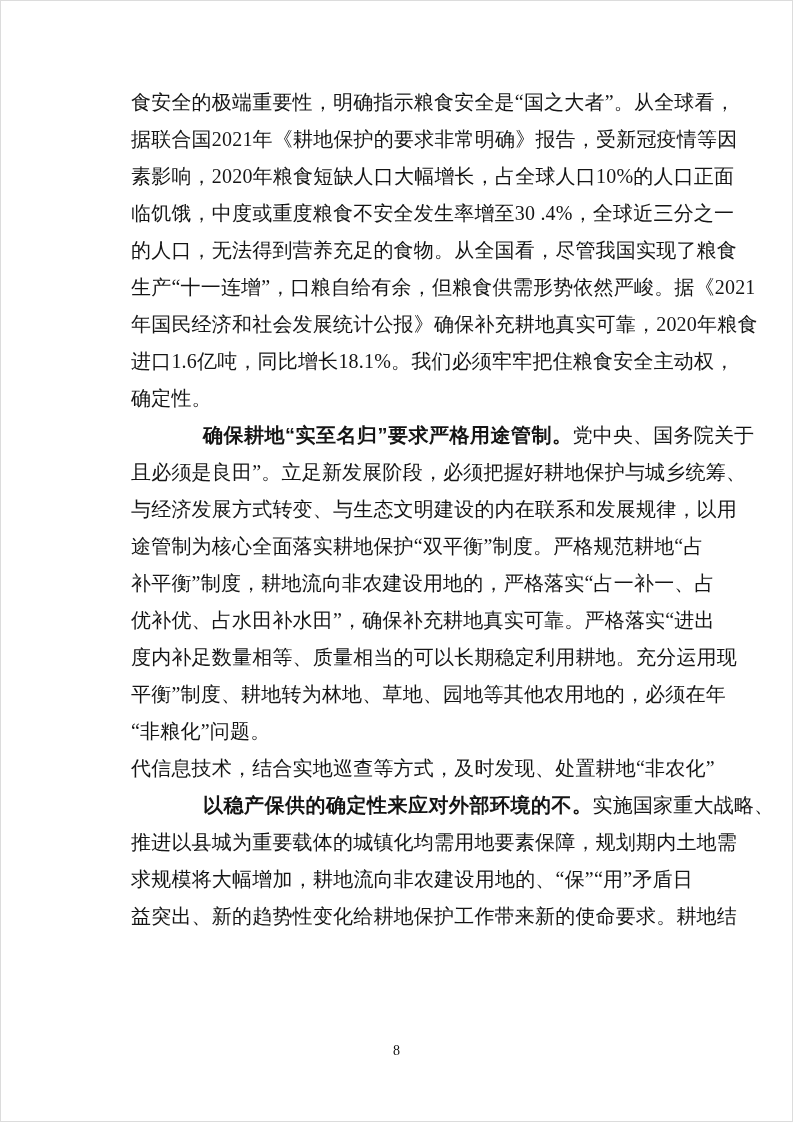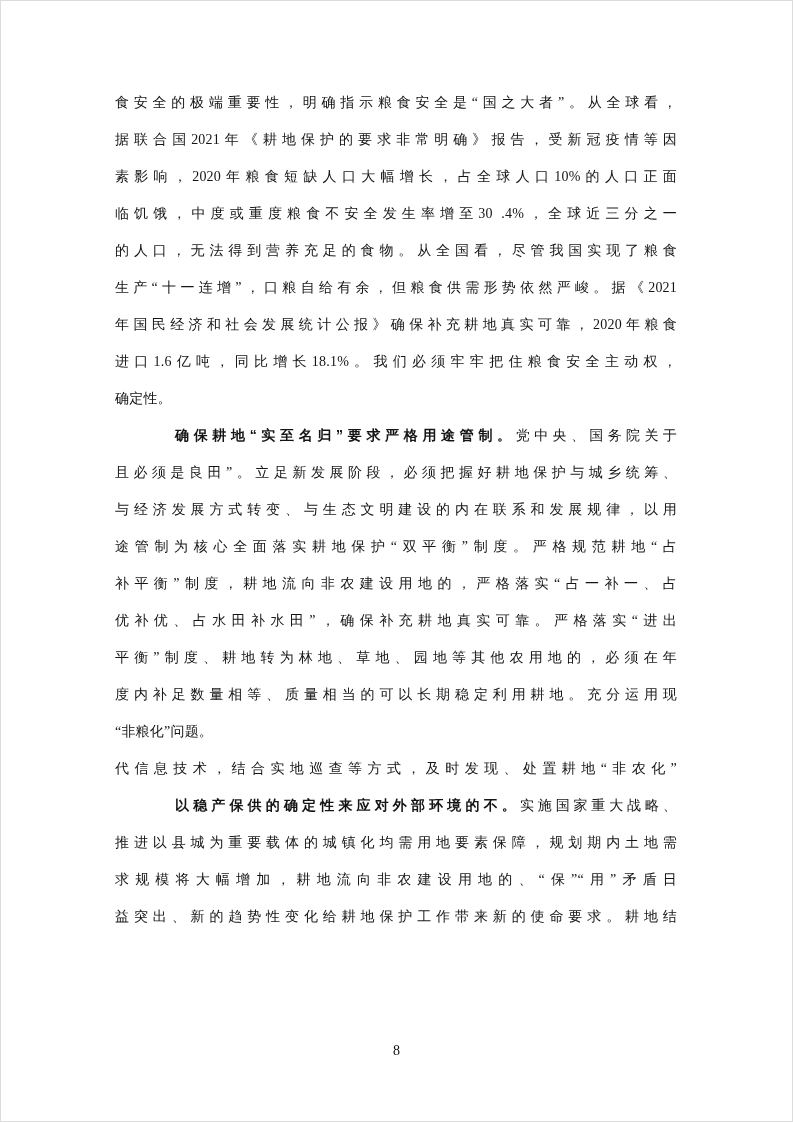--- a/index.html
+++ b/index.html
@@ -14,24 +14,24 @@
     height: 1122px;
     margin: 0 auto;
     background: #ffffff;
     border: 1px solid #dcdcdc;
     box-sizing: border-box;
     color: #151515;
     overflow: hidden;
   }
   .text-block {
     position: absolute;
-    left: 114px;
+    left: 130px;
     top: 83px;
     width: 562px;
-    font-size: 14px;
+    font-size: 20px;
   }
   .para { margin: 0; padding: 0; }
   .line {
     height: 37px;
     line-height: 37px;
     text-align: justify;
     text-align-last: justify;
     text-justify: inter-character;
     letter-spacing: 0.2px;
     white-space: nowrap;
@@ -76,22 +76,22 @@
         <div class="line"><span>进口1.6亿吨，同比增长18.1%。我们必须牢牢把住粮食安全主动权，</span></div>
         <div class="line last"><span>确定性。</span></div>
       </div>
       <div class="para">
         <div class="line indent"><b>确保耕地“实至名归”要求严格用途管制。</b><span>党中央、国务院关于</span></div>
         <div class="line"><span>且必须是良田”。立足新发展阶段，必须把握好耕地保护与城乡统筹、</span></div>
         <div class="line"><span>与经济发展方式转变、与生态文明建设的内在联系和发展规律，以用</span></div>
         <div class="line"><span>途管制为核心全面落实耕地保护“双平衡”制度。严格规范耕地“占</span></div>
         <div class="line"><span>补平衡”制度，耕地流向非农建设用地的，严格落实“占一补一、占</span></div>
         <div class="line"><span>优补优、占水田补水田”，确保补充耕地真实可靠。严格落实“进出</span></div>
+        <div class="line"><span>度内补足数量相等、质量相当的可以长期稳定利用耕地。充分运用现</span></div>
         <div class="line"><span>平衡”制度、耕地转为林地、草地、园地等其他农用地的，必须在年</span></div>
-        <div class="line"><span>度内补足数量相等、质量相当的可以长期稳定利用耕地。充分运用现</span></div>
         <div class="line last"><span>“非粮化”问题。</span></div>
         <div class="line"><span>代信息技术，结合实地巡查等方式，及时发现、处置耕地“非农化”</span></div>
       </div>
       <div class="para">
         <div class="line indent"><b>以稳产保供的确定性来应对外部环境的不。</b><span>实施国家重大战略、</span></div>
         <div class="line"><span>推进以县城为重要载体的城镇化均需用地要素保障，规划期内土地需</span></div>
         <div class="line"><span>求规模将大幅增加，耕地流向非农建设用地的、“保”“用”矛盾日</span></div>
         <div class="line"><span>益突出、新的趋势性变化给耕地保护工作带来新的使命要求。耕地结</span></div>
       </div>
     </div>

